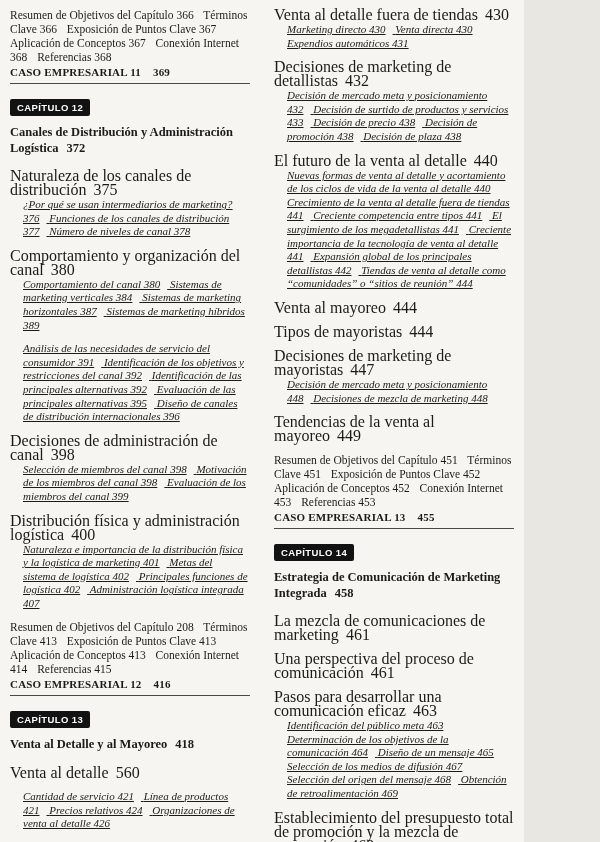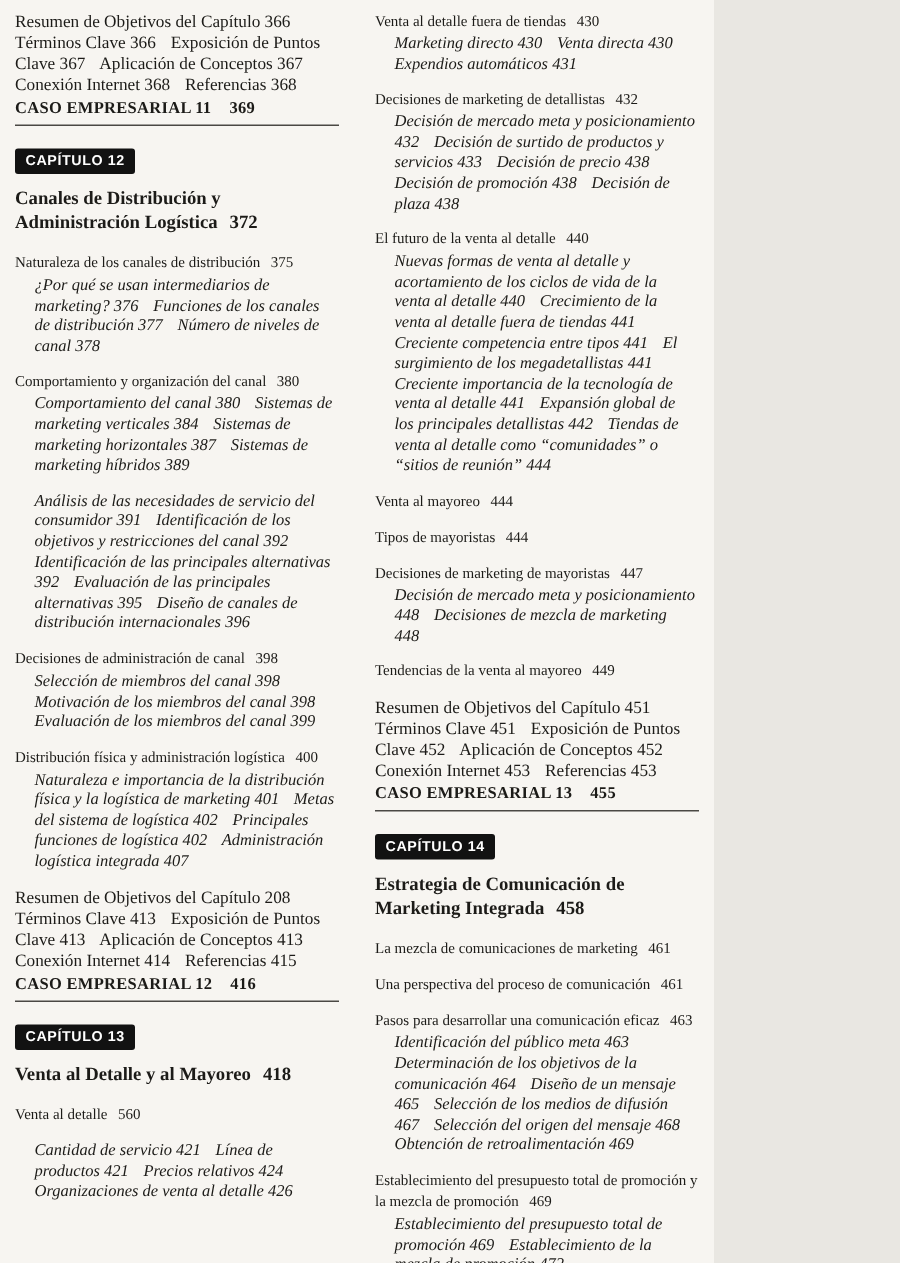--- a/index.html
+++ b/index.html
@@ -5,44 +5,45 @@
   html, body { margin: 0; padding: 0; }
   body {
     width: 600px; height: 842px;
     background: #e9e7e2;
     font-family: "Liberation Serif", serif;
     color: #1c1b18;
     -webkit-font-smoothing: antialiased;
   }
   .sheet {
     position: relative;
-    width: 476px; height: 842px;
+    width: 524px; height: 842px;
     background: var(--page-bg, #f7f5f1);
     padding: 8px 10px 6px 10px;
     box-sizing: border-box;
     display: flex;
     gap: 24px;
     overflow: hidden;
   }
   .col { flex: 1 1 0; min-width: 0; }
   .block { margin-bottom: 10px; }
 
   
   .sec-title {
-    font-size: 10px;
+    font-size: 16px;
     line-height: 14px;
   }
   .pgnum { margin-left: 7px; }
 
   
   .subs {
     margin: 1px 2px 0 13px;
     font-style: italic;
     font-size: 11px;
     line-height: 13.6px;
+    text-decoration: underline;
   }
   .entry { margin-right: 7px; }
 
   
   .endmatter {
     margin: 0;
     font-size: 11.5px;
     line-height: 14px;
   }
 

